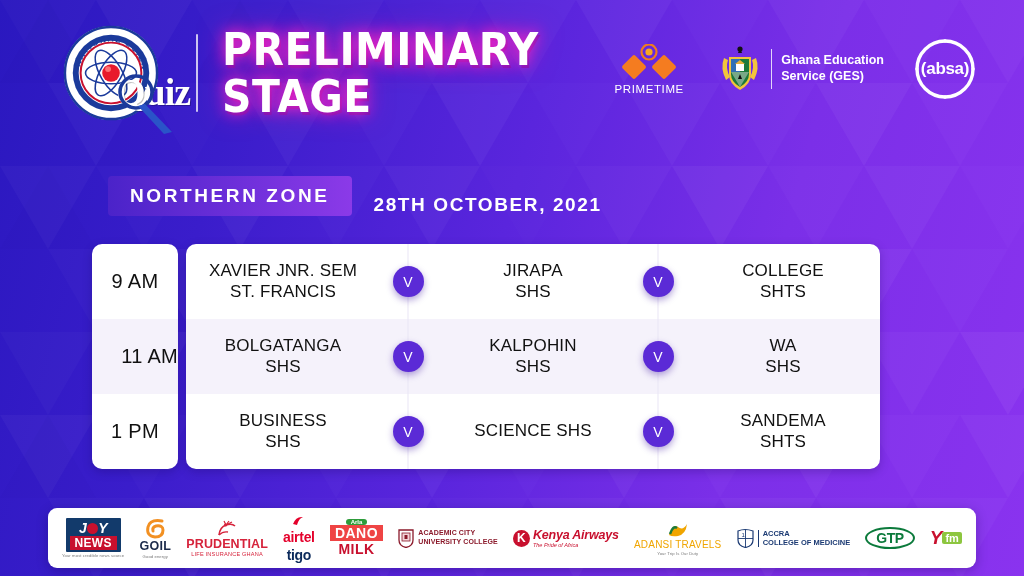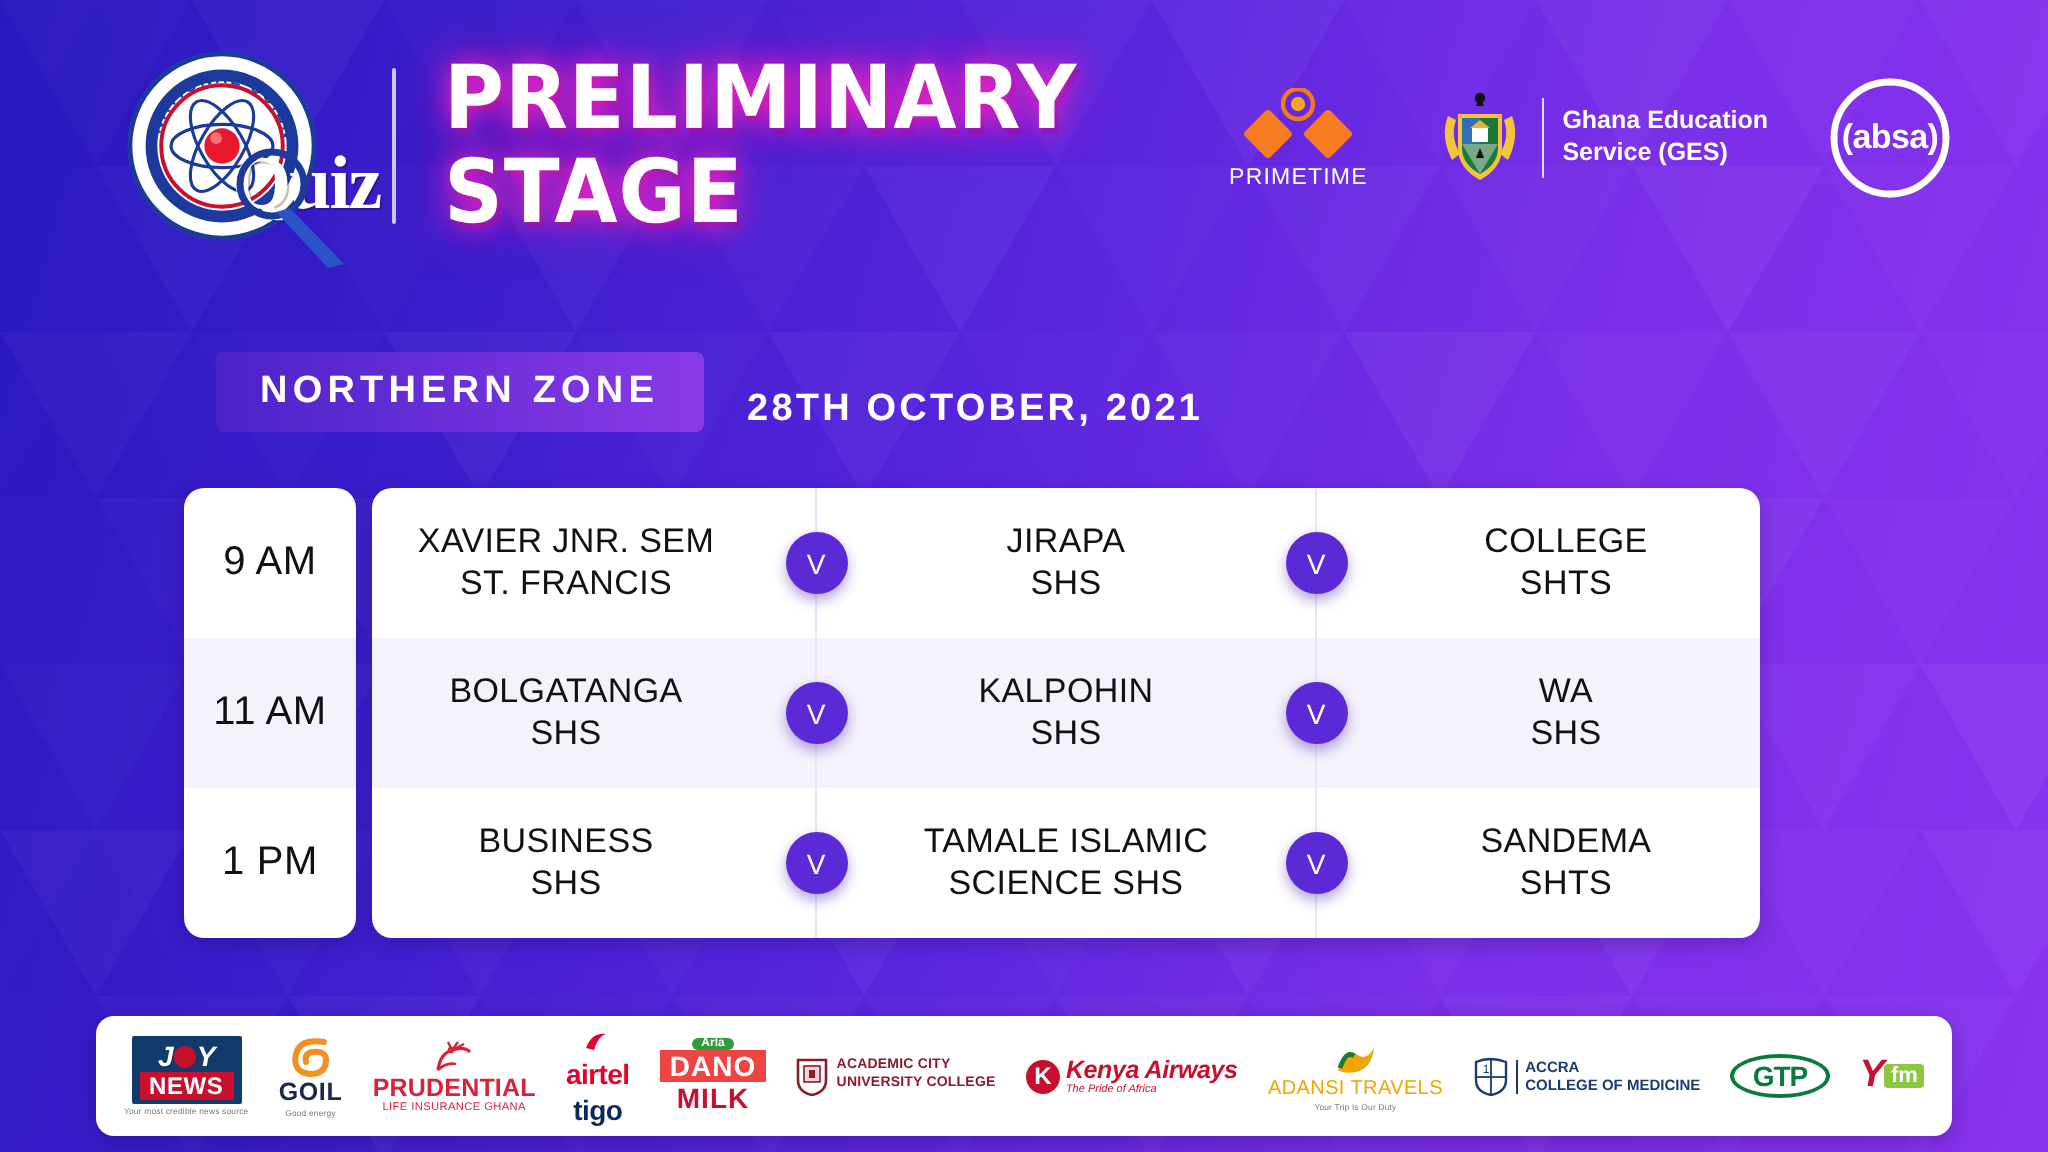--- a/index.html
+++ b/index.html
@@ -105,21 +105,21 @@
   }
   .matches-card {
     width:694px; background:#ffffff; border-radius:10px; overflow:hidden;
     box-shadow:0 3px 10px rgba(20,0,80,.25);
   }
   .time-cell, .match-row {
     height:75px; display:flex; align-items:center;
   }
   .time-cell { justify-content:center; }
   .time-cell span { font-size:20px; color:#111; font-weight:normal; letter-spacing:.3px; }
-  .alt { background:#f5f2fb; }
+  .alt { background:#f5f2fb;justify-content:flex-end; }
 
   .match-row { position:relative; }
   .team {
     flex:1; text-align:center; font-size:17px; color:#111; line-height:1.22;
     letter-spacing:.2px;
   }
   .vsep {
     width:56px; display:flex; align-items:center; justify-content:center;
     position:relative; height:100%;
   }
@@ -430,21 +430,20 @@
     <div class="match-row">
       <div class="team">
         <div>BUSINESS</div>
         <div>SHS</div>
       </div>
       <div class="vsep">
         <div class="line"></div>
         <div class="vs-badge">V</div>
       </div>
       <div class="team">
-        <div>TAMALE ISLAMIC</div>
         <div>SCIENCE SHS</div>
       </div>
       <div class="vsep">
         <div class="line"></div>
         <div class="vs-badge">V</div>
       </div>
       <div class="team">
         <div>SANDEMA</div>
         <div>SHTS</div>
       </div>

